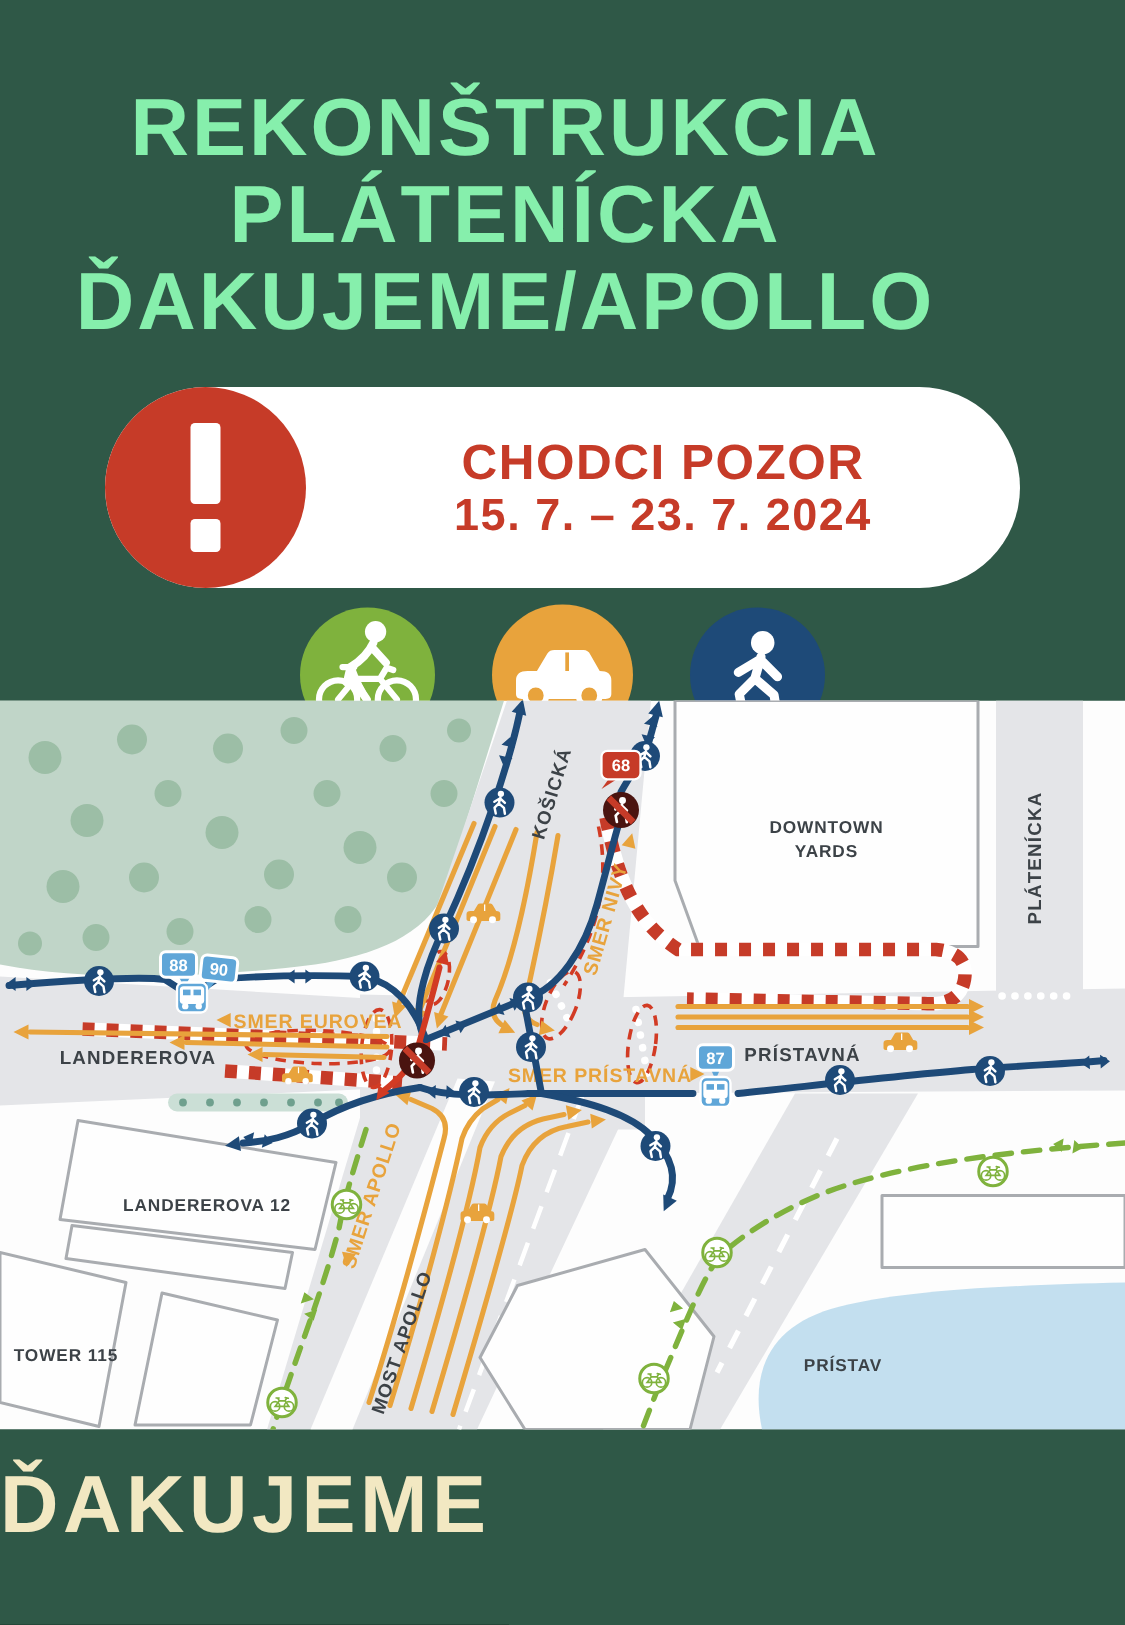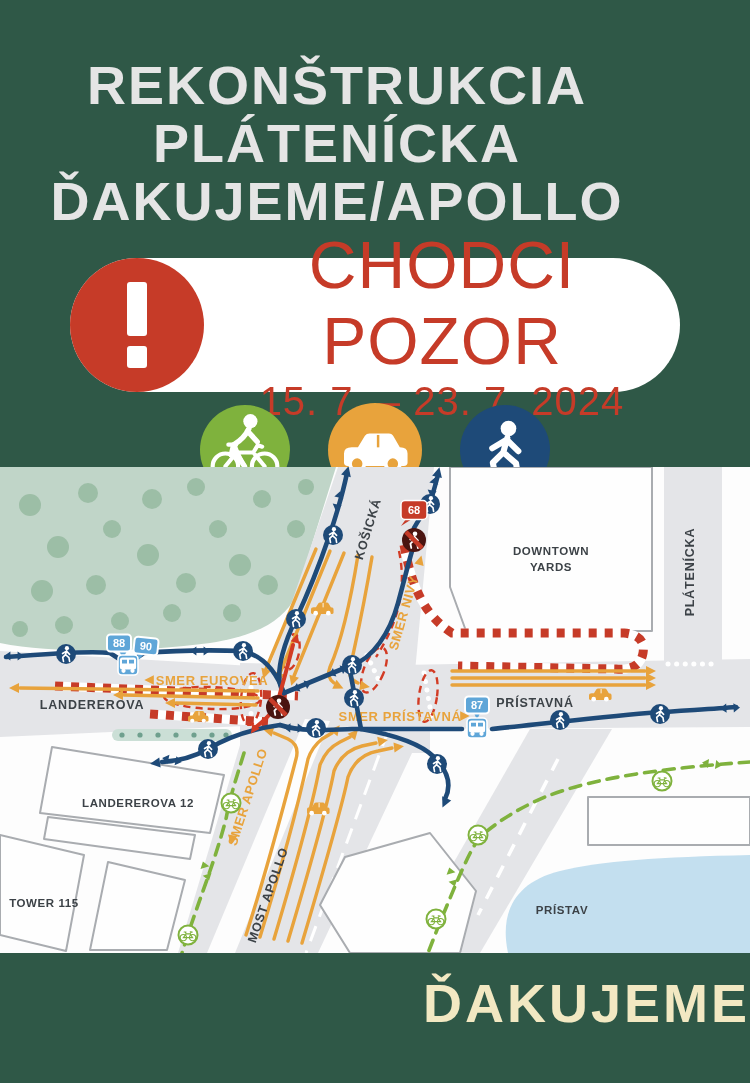--- a/index.html
+++ b/index.html
@@ -1,31 +1,31 @@
 <!DOCTYPE html>
 <html><head>
 <meta charset="utf-8">
 <style>
   html,body{margin:0;padding:0;background:#203c30;}
   .poster{position:relative;width:750px;height:1083px;margin:0 auto;background:#2F5847;overflow:hidden;
           font-family:"Liberation Sans",sans-serif;}
   .title{position:absolute;top:56px;left:0;width:674px;text-align:center;
-         color:#e5e5e5;font-weight:700;font-size:54px;line-height:58px;letter-spacing:2px;}
+         color:#86efac;font-weight:700;font-size:54px;line-height:58px;letter-spacing:2px;}
   .pill{position:absolute;left:70px;top:258px;width:610px;height:134px;background:#FFFFFF;
         border-radius:67px;display:flex;align-items:center;}
   .pill-circle{position:absolute;left:0;top:0;width:134px;height:134px;border-radius:50%;
         background:#C63B28;display:flex;flex-direction:column;align-items:center;justify-content:center;}
   .excl-bar{width:20px;height:54px;background:#FFFFFF;border-radius:3px;}
   .excl-dot{width:20px;height:22px;background:#FFFFFF;border-radius:3px;margin-top:10px;}
   .pill-text{position:absolute;left:150px;width:444px;text-align:center;color:#C63B28;}
-  .pill-headline{font-weight:400;font-size:66px;letter-spacing:1px;}
-  .pill-dates{font-weight:400;font-size:40px;letter-spacing:1px;margin-top:0;}
+  .pill-headline{font-weight:700;font-size:33px;letter-spacing:1px;}
+  .pill-dates{font-weight:700;font-size:30px;letter-spacing:1px;margin-top:0;}
   .modes{position:absolute;left:0;top:380px;}
   .map-wrap{position:absolute;left:0;top:467px;width:750px;height:486px;}
-  .thanks{position:absolute;left:0;top:972px;width:750px;text-align:right;color:#F2E8C2;
+  .thanks{position:absolute;left:0;top:972px;width:750px;text-align:left;color:#F2E8C2;
           font-weight:700;font-size:54px;letter-spacing:3px;}
   svg{font-family:"Liberation Sans",sans-serif;}
   .candy-bg{stroke:#FFFFFF;stroke-width:9;fill:none;}
   .candy-fg{stroke:#C63B28;stroke-width:9;fill:none;stroke-dasharray:8 8;}
   .rdash{stroke:#D23B24;stroke-width:2.4;fill:none;stroke-dasharray:7 5;}
   .lane{stroke:#E8A33C;stroke-width:3.4;fill:none;stroke-linecap:round;}
   .pedpath{stroke:#1E4A78;stroke-width:4.6;fill:none;stroke-linecap:round;}
   .bikepath{stroke:#7FB23D;stroke-width:3.6;fill:none;stroke-dasharray:11 8;stroke-linecap:round;}
   .cw{stroke:#FFFFFF;stroke-width:5;stroke-dasharray:0.1 8.5;stroke-linecap:round;fill:none;}
   .street{font-weight:700;font-size:12.5px;fill:#3C4247;letter-spacing:0.8px;}

